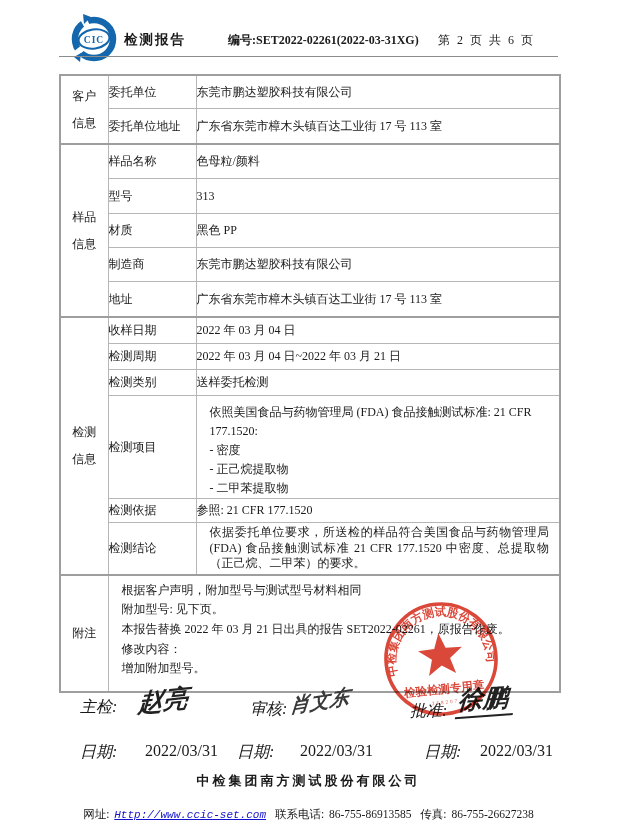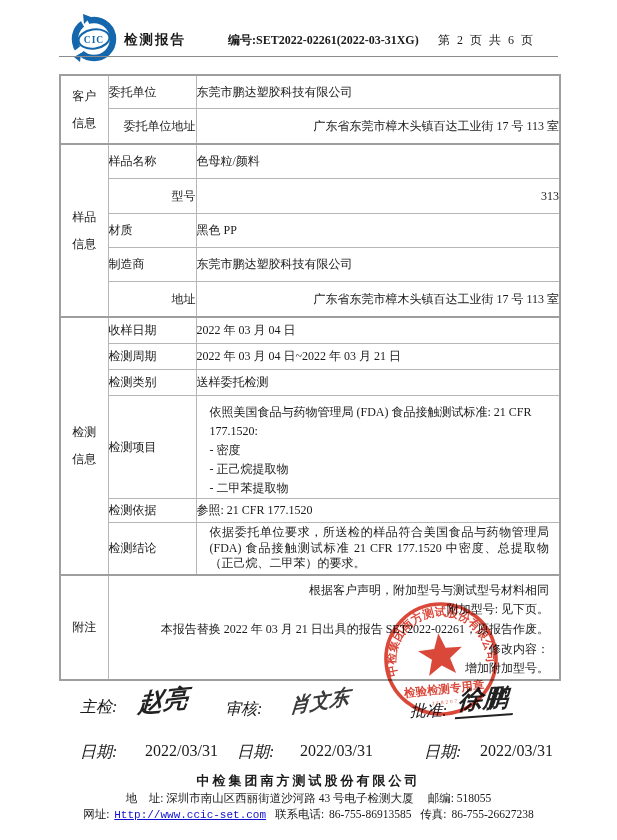--- a/index.html
+++ b/index.html
@@ -14,51 +14,51 @@
   .hdr-page{position:absolute;left:438px;top:32px;font-size:12px;font-weight:normal;letter-spacing:2px;white-space:nowrap;}
   .hdr-rule{position:absolute;left:59px;top:56px;width:499px;height:0;border-top:1.5px solid #8c8c8c;}
 
   
   table.rpt{position:absolute;left:59px;top:74px;width:500px;border-collapse:collapse;table-layout:fixed;
             font-size:12px;}
   table.rpt{border:2px solid #9e9e9e;}
   table.rpt td{border:1px solid #b6b6b6;padding:0;vertical-align:middle;overflow:hidden;}
   tr.sec td{border-top:2px solid #9e9e9e;}
   col.c1{width:48px;} col.c2{width:88px;} col.c3{width:364px;}
-  .h32 td{height:32px;} .h34 td{height:34px;text-align:right;} .h33 td{height:33px;}
+  .h32 td{height:32px;} .h34 td{height:34px;} .h33 td{height:33px;}
   .h25 td{height:25px;} .h93 td{height:93px;} .h23 td{height:23px;margin-top:46px;}
   .h47 td{height:47px;} .h98 td{height:98px;}
   .sec-title{width:26px;margin:0 auto;text-align:center;line-height:27px;letter-spacing:0;}
   .sec-title-h{text-align:center;}
   .cell-label{padding-left:10px;}
   .cell-value{padding-left:13px;padding-right:8px;}
   td.top{vertical-align:top;}
   .lines{padding:7px 10px 0 13px;line-height:19px;}
   .concl{padding:2px 10px 2px 13px;line-height:15.6px;text-align:justify;}
-  .note-lines{padding:5px 10px 0 13px;line-height:19.6px;text-align:right;}
+  .note-lines{padding:5px 10px 12px 13px;line-height:19.6px;}
 
   
   .abs{position:absolute;white-space:nowrap;}
   .sig-lbl{font-size:16px;font-style:italic;}
   .sig-name{font-weight:bold;font-style:italic;color:#222;}
   .sig1{left:138px;top:684px;font-size:25px;transform:rotate(-6deg) skewX(-10deg);}
   .sig2{left:290px;top:688px;font-size:20px;transform:rotate(-9deg) skewX(-14deg);color:#3a3a3a;}
   .sig3{left:456px;top:682px;font-size:25px;transform:rotate(-4deg) skewX(-8deg);border-bottom:2px solid #222;padding:0 6px 0 2px;}
   .date-val{font-size:16px;}
 
   
   .stamp{position:absolute;left:379px;top:597px;width:124px;height:124px;mix-blend-mode:multiply;opacity:.93;}
 
   
   .ft{position:absolute;left:0;width:617px;text-align:center;}
   .ft-company{top:772px;font-size:13px;font-weight:bold;letter-spacing:3px;}
   .ft-line{top:791px;font-size:11.5px;}
   .ft-line2{top:807px;font-size:11.5px;}
   .ft-gap{margin-left:14px;}
-  .ft-link{color:#1212cc;text-decoration:underline;font-family:"Liberation Mono","DejaVu Sans Mono",monospace;font-size:11px;}
+  .ft-link{color:#1212cc;text-decoration:underline;font-family:"Liberation Mono","DejaVu Sans Mono",monospace;font-size:11px;font-style:italic;}
   .ft-lbl{margin-right:2px;}
 </style>
 </head>
 <body>
 
 <div class="page">
 
   <svg class="logo" viewBox="0 0 62 52">
     <g stroke="#1467ad" fill="none">
       <circle cx="31" cy="26" r="19" stroke-width="6.5"></circle>
@@ -221,21 +221,21 @@
           <div>增加附加型号。</div>
         </div>
       </td>
     </tr>
   </tbody>
     </table>
 
   <div class="abs sig-lbl" style="left:80px;top:697px;">主检:</div>
   <div class="abs sig-name sig1">赵亮</div>
 
-  <div class="abs sig-lbl" style="left:225px;top:699px;">审核:</div>
+  <div class="abs sig-lbl" style="left:250px;top:699px;">审核:</div>
   <div class="abs sig-name sig2">肖文东</div>
 
   <div class="abs sig-lbl" style="left:410px;top:701px;">批准:</div>
   <div class="abs sig-name sig3">徐鹏</div>
 
   <div class="abs sig-lbl" style="left:80px;top:742px;">日期:</div>
   <div class="abs date-val" style="left:145px;top:742px;">2022/03/31</div>
 
   <div class="abs sig-lbl" style="left:237px;top:742px;">日期:</div>
   <div class="abs date-val" style="left:300px;top:742px;">2022/03/31</div>
@@ -252,23 +252,20 @@
       <text font-size="11.5" font-weight="bold" fill="#d83a2b" font-family="Liberation Serif, serif">
         <textPath href="#arcTop" startOffset="4" textLength="160" lengthAdjust="spacingAndGlyphs">中检集团南方测试股份有限公司</textPath>
       </text>
       <polygon points="62,36 67.7,51.3 84,51.9 71.1,61.9 75.6,77.6 62,68.5 48.4,77.6 52.9,61.9 40,51.9 56.3,51.3"></polygon>
       <text x="62" y="96" text-anchor="middle" font-size="11.5" font-weight="bold" fill="#d83a2b" font-family="Liberation Serif, serif">检验检测专用章</text>
       <text x="62" y="107" text-anchor="middle" font-size="5" fill="#d83a2b" letter-spacing="2">258207</text>
     </g>
   </svg>
 
   <div class="ft ft-company">中检集团南方测试股份有限公司</div>
-  <div class="ft ft-line">
-    <span>地　址: 深圳市南山区西丽街道沙河路 43 号电子检测大厦</span><span class="ft-gap">邮编: 518055</span>
-  </div>
   <div class="ft ft-line2">
     <span class="ft-lbl">网址:</span>
     <a href="#" class="ft-link">Http://www.ccic-set.com</a>
     <span class="ft-lbl" style="margin-left:6px;">联系电话:</span>
     <span>86-755-86913585</span>
     <span class="ft-lbl" style="margin-left:6px;">传真:</span>
     <span>86-755-26627238</span>
   </div>
 
 </div>

